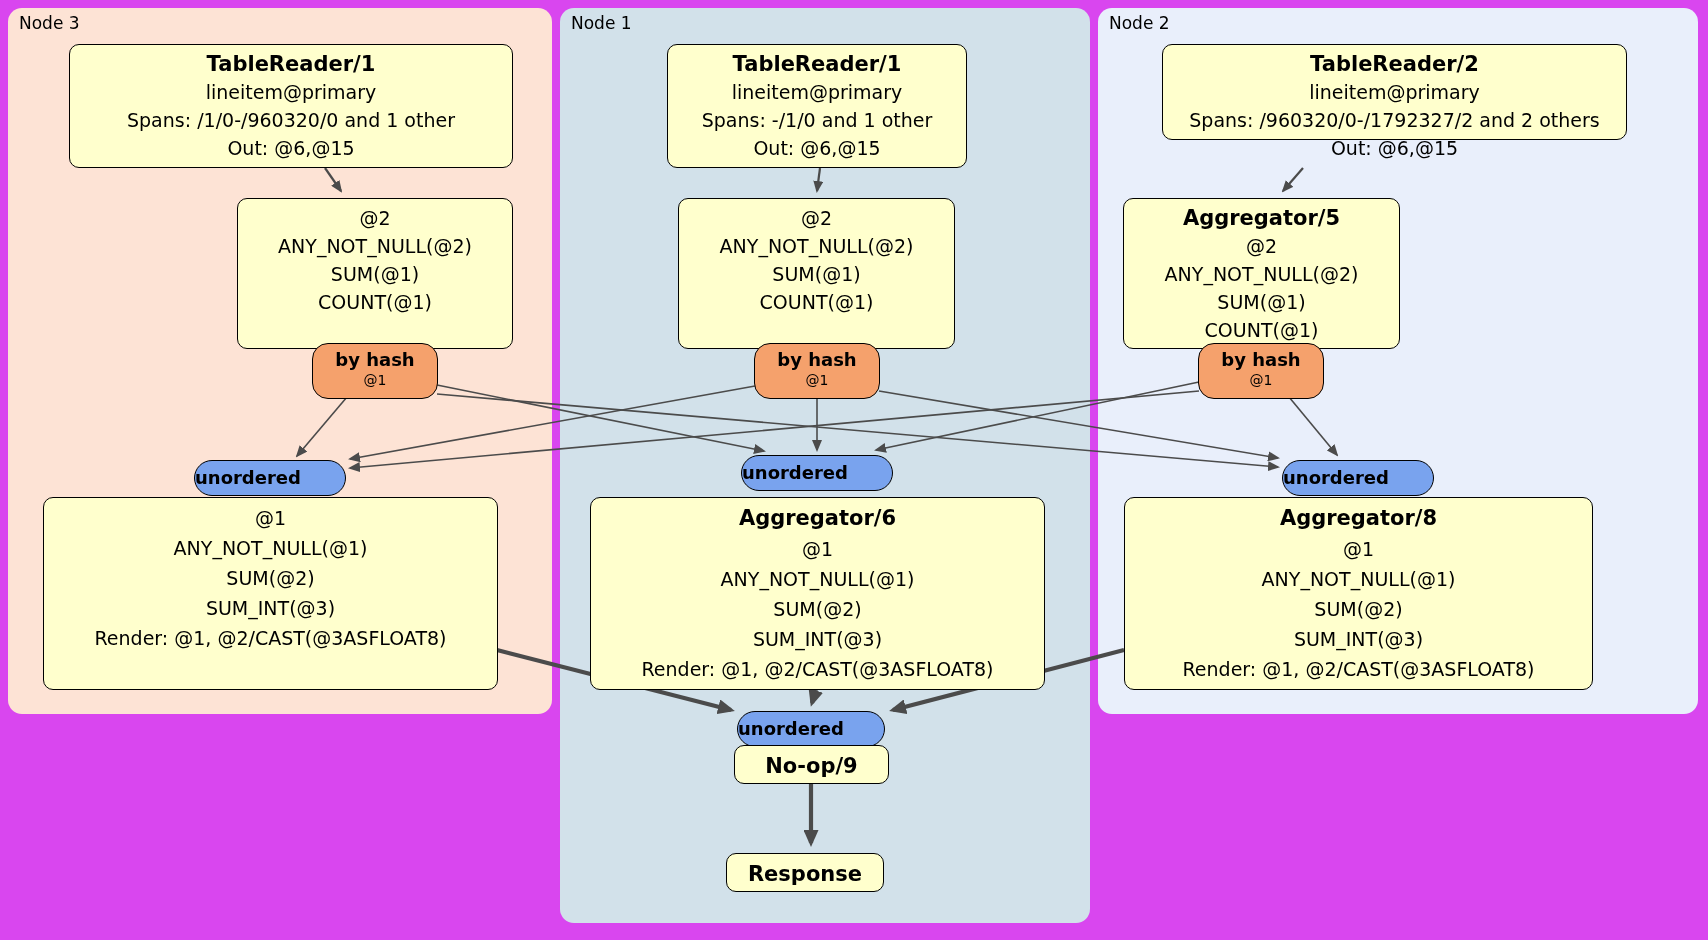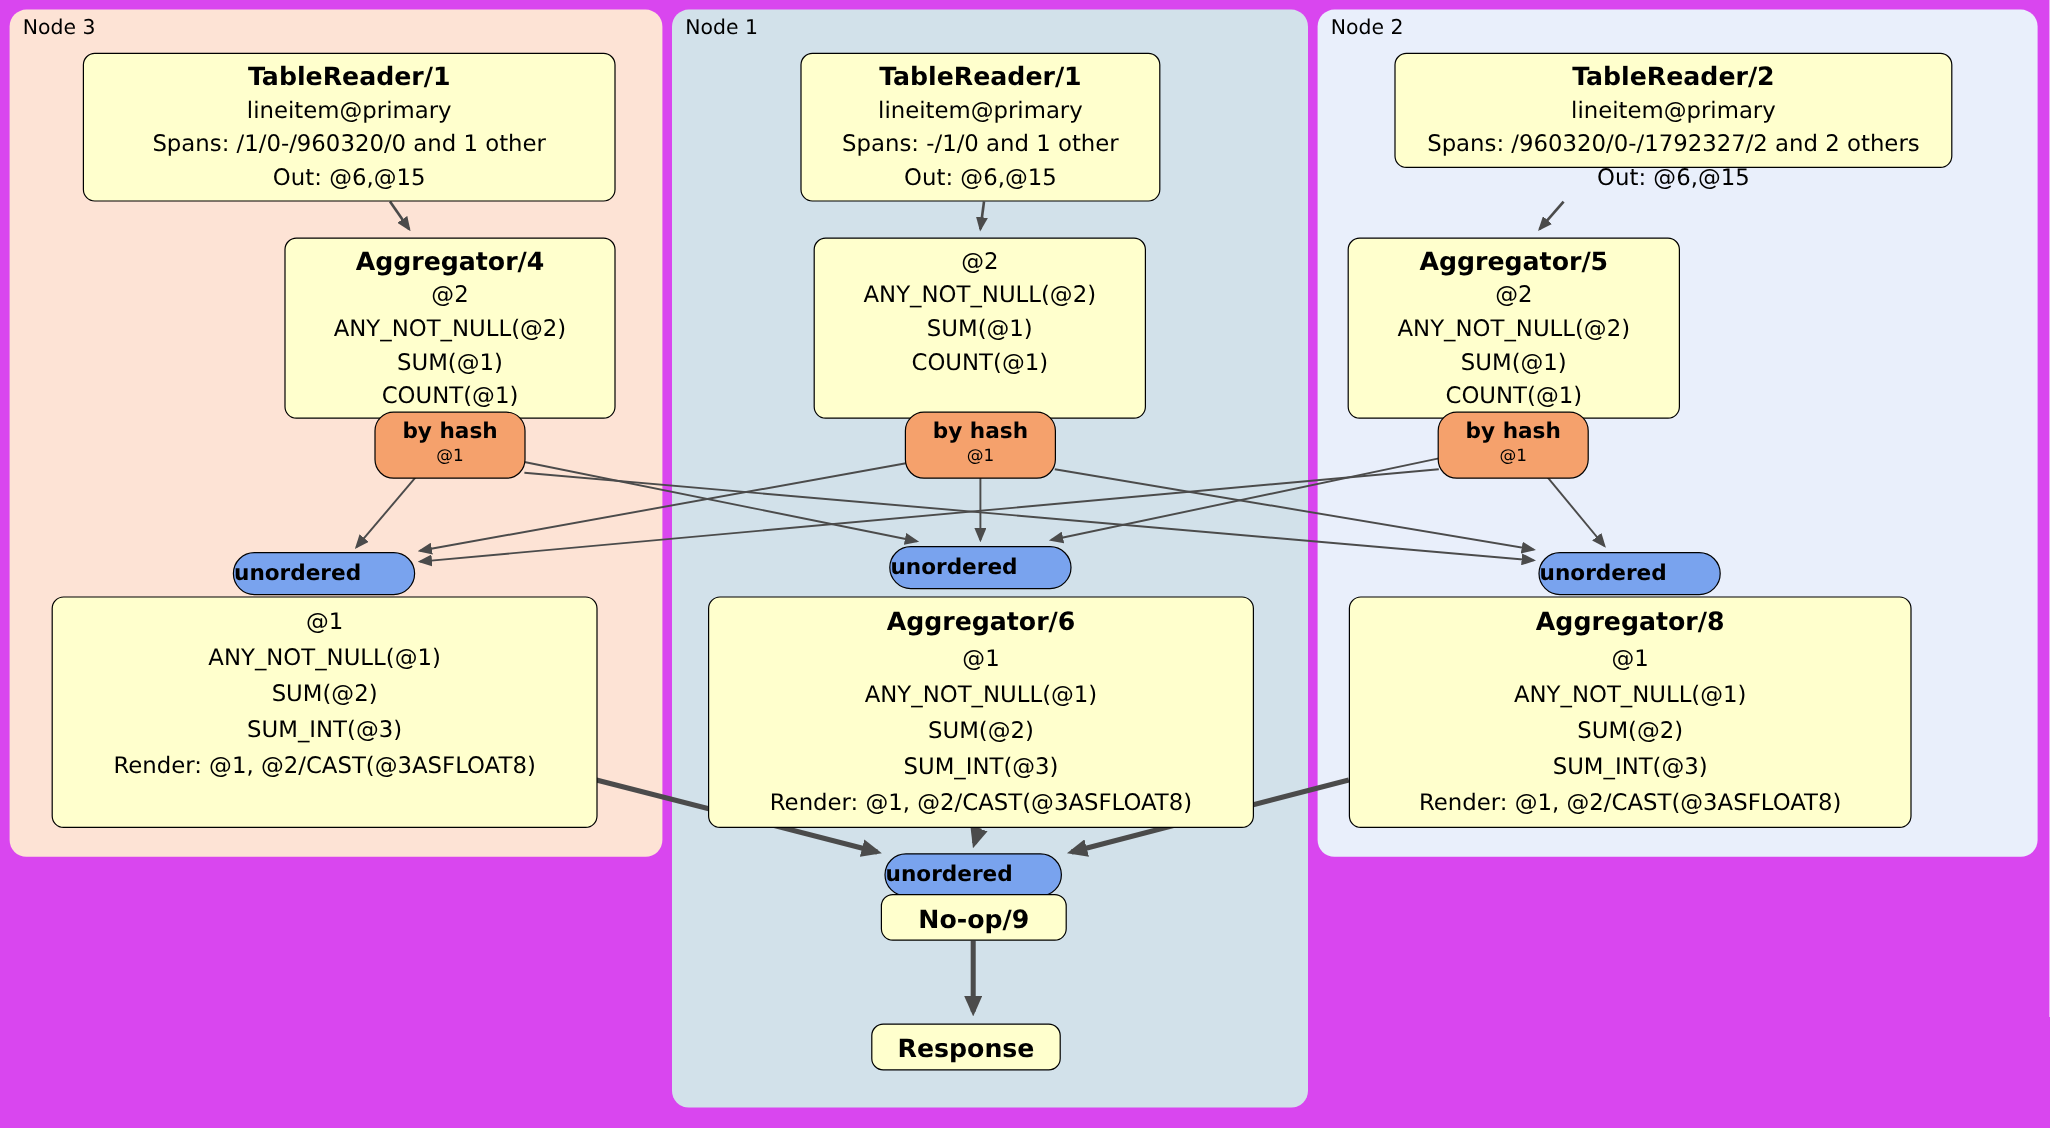--- a/index.html
+++ b/index.html
@@ -100,21 +100,20 @@
     <div class="line">Out: @6,@15</div>
   </div>
   <div class="pbox" style="left:1120px;top:44px;width:465px;height:96px;margin-left:42px;">
     <div class="title">TableReader/2</div>
     <div class="line">lineitem@primary</div>
     <div class="line">Spans: /960320/0-/1792327/2 and 2 others</div>
     <div class="line">Out: @6,@15</div>
   </div>
 
   <div class="pbox" style="left:237px;top:198px;width:276px;height:151px;">
-    <div class="title">Aggregator/4</div>
     <div class="line">@2</div>
     <div class="line">ANY_NOT_NULL(@2)</div>
     <div class="line">SUM(@1)</div>
     <div class="line">COUNT(@1)</div>
   </div>
   <div class="pbox" style="left:678px;top:198px;width:277px;height:151px;">
     <div class="line">@2</div>
     <div class="line">ANY_NOT_NULL(@2)</div>
     <div class="line">SUM(@1)</div>
     <div class="line">COUNT(@1)</div>

